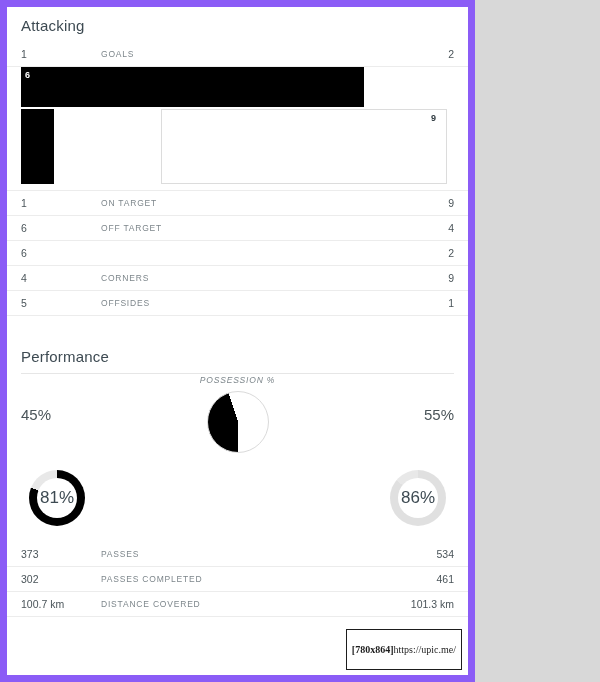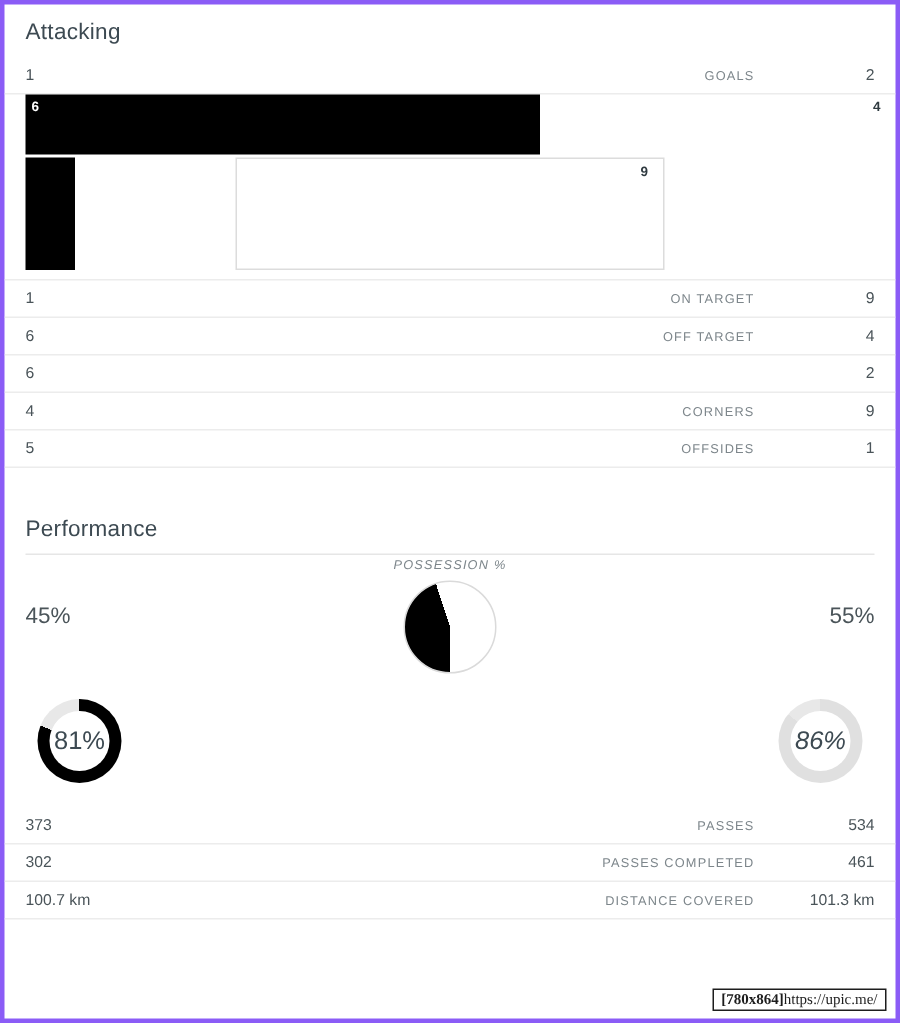--- a/index.html
+++ b/index.html
@@ -2,26 +2,26 @@
 <html><head>
 <meta charset="utf-8">
 <style>
   html, body {
     margin: 0;
     padding: 0;
     background: #d8d8d8;
     font-family: "Liberation Sans", sans-serif;
   }
   #page {
-    width: 600px;
+    width: 475px;
     height: 682px;
     position: relative;
     background: #ffffff;
     box-sizing: border-box;
-    border: 3px solid #8b5cf6;
+    border: 7px solid #8b5cf6;
     overflow: hidden;
   }
   .section-title {
     font-size: 15px;
     color: #3d4a52;
     font-weight: 400;
     padding: 10px 14px 8px 14px;
     letter-spacing: 0.2px;
   }
   .stat-row {
@@ -39,21 +39,21 @@
   .stat-val {
     font-size: 10.5px;
     color: #4a5459;
     width: 80px;
   }
   .stat-val.right {
     text-align: right;
   }
   .stat-label {
     flex: 1;
-    text-align: right;
+    text-align: left;
     font-size: 8.5px;
     color: #7d868b;
     letter-spacing: 0.8px;
   }
   
   .bars-block {
     position: relative;
     height: 123px;
     margin: 0;
     border-bottom: 1px solid #ececec;
@@ -199,29 +199,28 @@
     justify-content: flex-start;
     padding-left: 8px;
     box-sizing: border-box;
   }
   .donut-right-wrap {
     width: 110px;
     display: flex;
     justify-content: flex-end;
     padding-right: 8px;
     box-sizing: border-box;
-    font-style: italic;
   }
   .watermark {
     position: absolute;
     right: 6px;
     bottom: 5px;
     background: #ffffff;
     border: 1px solid #1d1d1d;
-    padding: 1px 5px;
+    padding: 14px 5px;
     font-size: 10px;
     color: #1d1d1d;
     font-family: "Liberation Serif", serif;
   }
   .watermark .dim {
     font-weight: bold;
   }
 </style>
 </head>
 <body>

